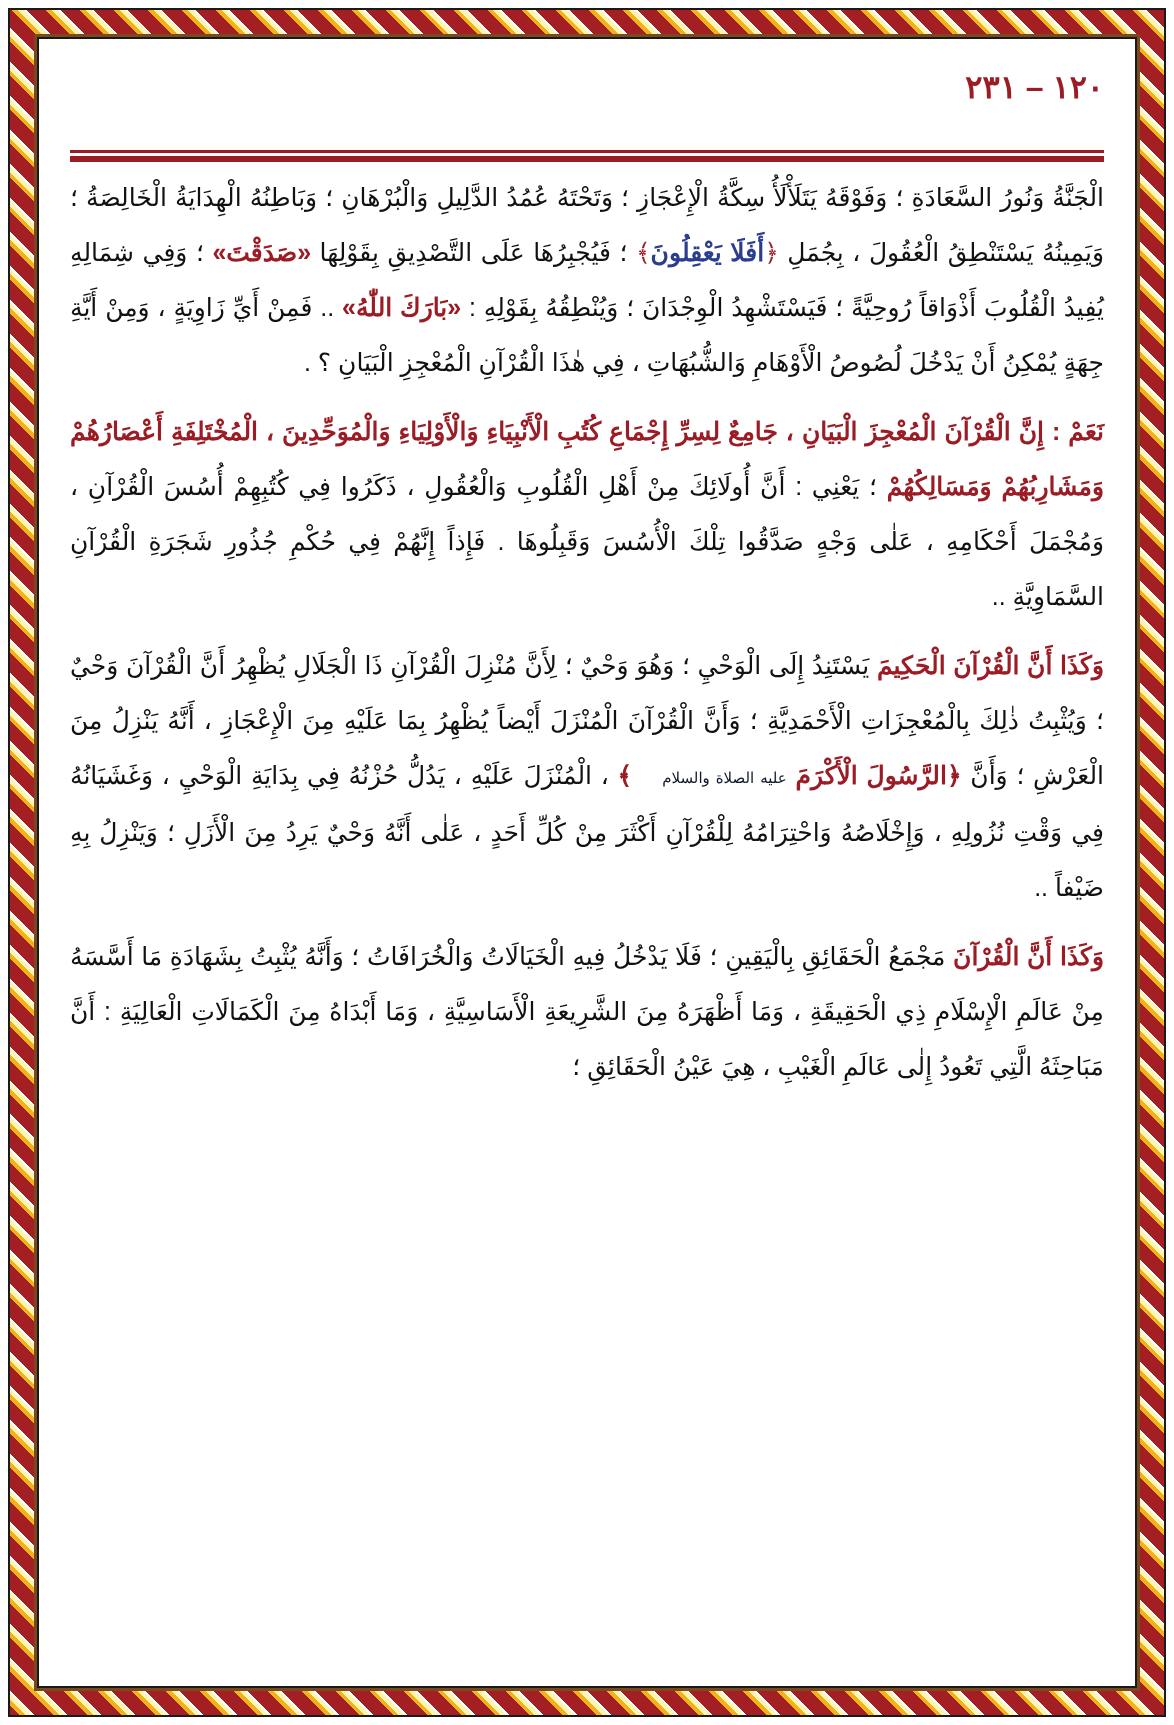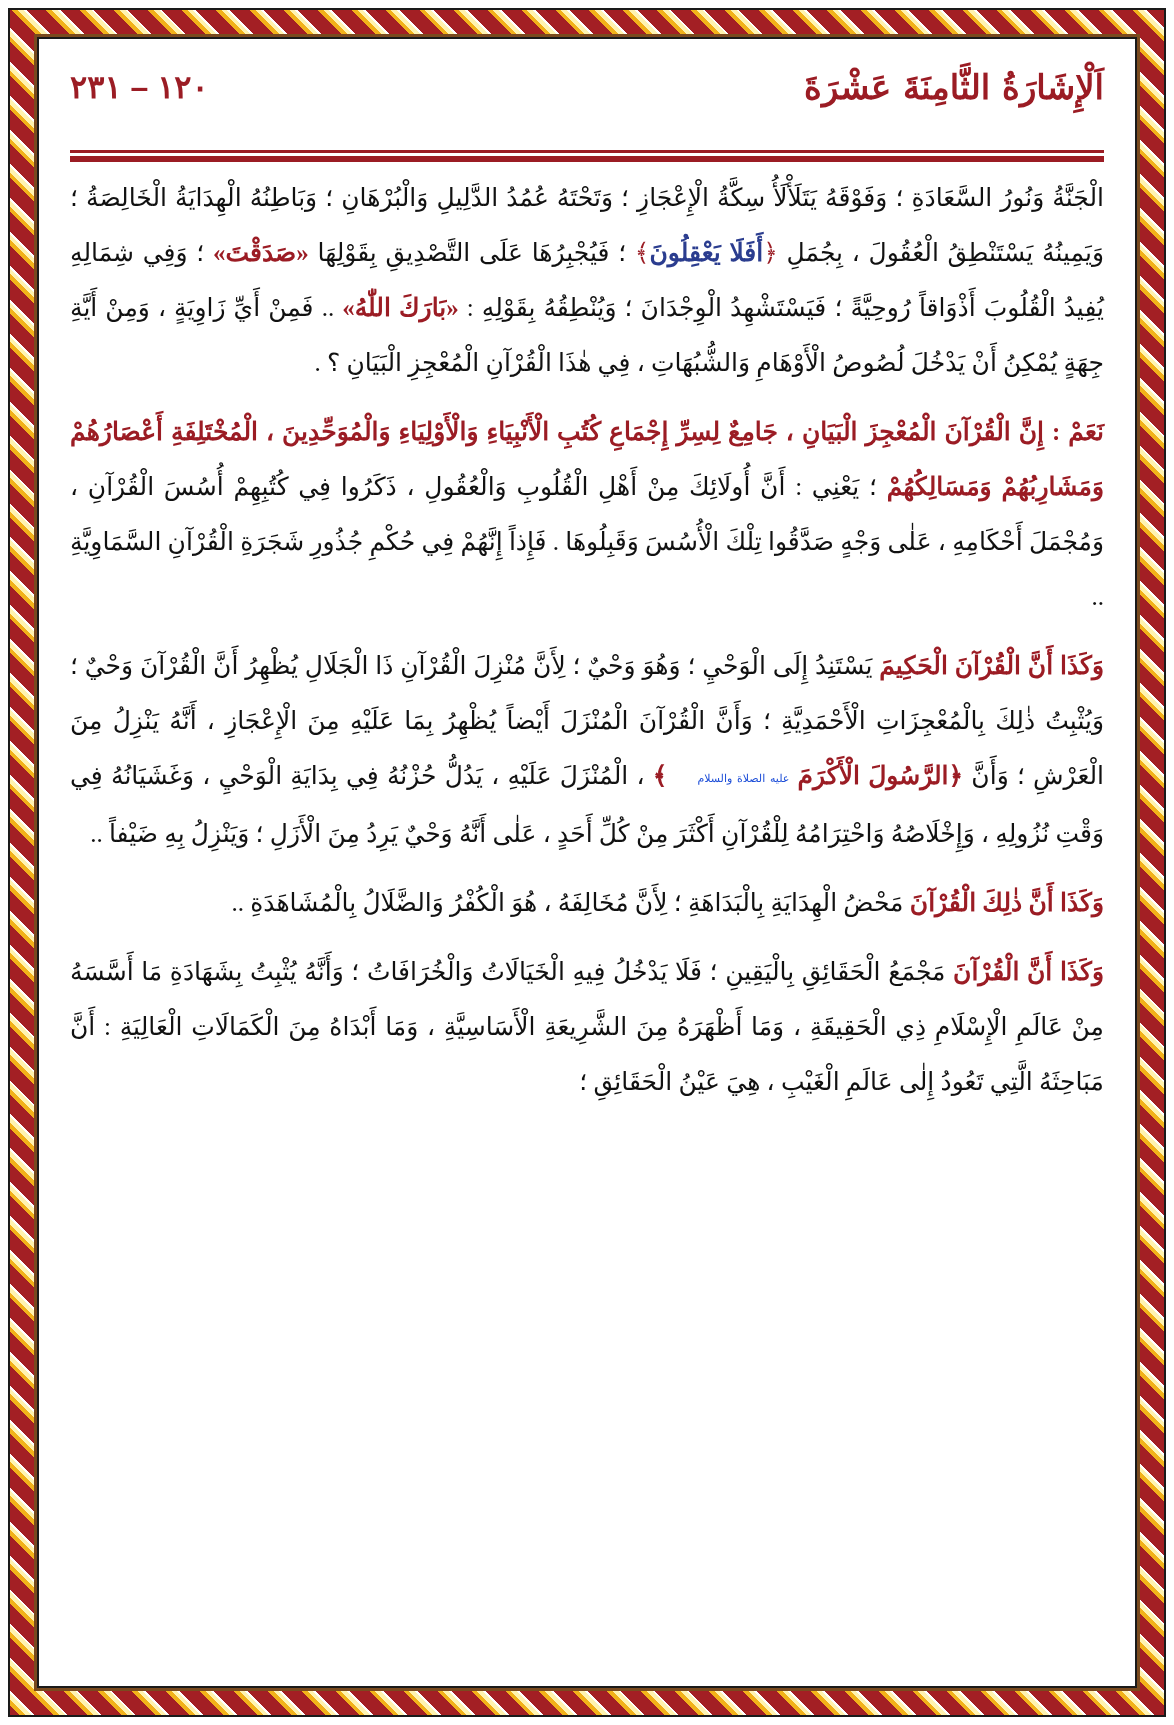--- a/index.html
+++ b/index.html
@@ -26,53 +26,49 @@
     position:absolute; left:70px; right:70px; top:52px; height:70px;
     display:flex; justify-content:space-between; align-items:center;
     color:#9b1c24;
   }
   .header .title { font-size:34px; font-weight:bold; font-family:"DejaVu Serif", serif; }
   .header .pages { font-size:32px; font-weight:bold; direction:ltr; font-family:Liberation Sans, sans-serif; }
   .rule1 { position:absolute; left:70px; right:70px; top:150px; height:3px; background:#9b1c24; }
   .rule2 { position:absolute; left:70px; right:70px; top:156px; height:6px; background:#9b1c24; }
   .content {
     position:absolute; left:70px; right:70px; top:170px; bottom:60px;
-    font-family:Liberation Serif, serif; font-size:25px; line-height:55px;
+    font-family:Liberation Sans, sans-serif; font-size:25px; line-height:55px;
     color:#111; text-align:justify; text-align-last:right;
   }
   .content p { margin:0 0 14px 0; }
   .red { color:#9b1c24; font-weight:bold; }
   .blue { color:#2b3d8f; font-weight:bold; }
   .orn { color:#9b1c24; font-weight:normal; }
-  .honor { color:#1d4ed8; font-size:11px; vertical-align:middle;margin-left:30px; }
+  .honor { color:#0f172a; font-size:15px; vertical-align:middle;margin-left:30px; }
 </style>
 </head>
 <body>
 
 <div class="frame"></div>
 <div class="frame-inner-band"></div>
 
 <div class="page"></div>
 
 <div class="header">
-  <span class="title">اَلْإِشَارَةُ الثَّامِنَةَ عَشْرَةَ</span>
   <span class="pages">١٢٠ – ٢٣١</span>
 </div>
 <div class="rule1"></div>
 <div class="rule2"></div>
 
 <div class="content">
   <p>
     <span>الْجَنَّةُ وَنُورُ السَّعَادَةِ ؛ وَفَوْقَهُ يَتَلَأْلَأُ سِكَّةُ الْإِعْجَازِ ؛ وَتَحْتَهُ عُمُدُ الدَّلِيلِ وَالْبُرْهَانِ ؛ وَبَاطِنُهُ الْهِدَايَةُ الْخَالِصَةُ ؛ وَيَمِينُهُ يَسْتَنْطِقُ الْعُقُولَ ، بِجُمَلِ </span><span class="orn">﴿</span><span class="blue">أَفَلَا يَعْقِلُونَ</span><span class="orn">﴾</span><span> ؛ فَيُجْبِرُهَا عَلَى التَّصْدِيقِ بِقَوْلِهَا </span><span class="red">«صَدَقْتَ»</span><span> ؛ وَفِي شِمَالِهِ يُفِيدُ الْقُلُوبَ أَذْوَاقاً رُوحِيَّةً ؛ فَيَسْتَشْهِدُ الْوِجْدَانَ ؛ وَيُنْطِقُهُ بِقَوْلِهِ : </span><span class="red">«بَارَكَ اللّٰهُ»</span><span> .. فَمِنْ أَيِّ زَاوِيَةٍ ، وَمِنْ أَيَّةِ جِهَةٍ يُمْكِنُ أَنْ يَدْخُلَ لُصُوصُ الْأَوْهَامِ وَالشُّبُهَاتِ ، فِي هٰذَا الْقُرْآنِ الْمُعْجِزِ الْبَيَانِ ؟ .</span>
   </p>
   <p>
     <span class="red">نَعَمْ : إِنَّ الْقُرْآنَ الْمُعْجِزَ الْبَيَانِ ، جَامِعٌ لِسِرِّ إِجْمَاعِ كُتُبِ الْأَنْبِيَاءِ وَالْأَوْلِيَاءِ وَالْمُوَحِّدِينَ ، الْمُخْتَلِفَةِ أَعْصَارُهُمْ وَمَشَارِبُهُمْ وَمَسَالِكُهُمْ</span><span> ؛ يَعْنِي : أَنَّ أُولَائِكَ مِنْ أَهْلِ الْقُلُوبِ وَالْعُقُولِ ، ذَكَرُوا فِي كُتُبِهِمْ أُسُسَ الْقُرْآنِ ، وَمُجْمَلَ أَحْكَامِهِ ، عَلٰى وَجْهٍ صَدَّقُوا تِلْكَ الْأُسُسَ وَقَبِلُوهَا . فَإِذاً إِنَّهُمْ فِي حُكْمِ جُذُورِ شَجَرَةِ الْقُرْآنِ السَّمَاوِيَّةِ ..</span>
   </p>
   <p>
     <span class="red">وَكَذَا أَنَّ الْقُرْآنَ الْحَكِيمَ</span><span> يَسْتَنِدُ إِلَى الْوَحْيِ ؛ وَهُوَ وَحْيٌ ؛ لِأَنَّ مُنْزِلَ الْقُرْآنِ ذَا الْجَلَالِ يُظْهِرُ أَنَّ الْقُرْآنَ وَحْيٌ ؛ وَيُثْبِتُ ذٰلِكَ بِالْمُعْجِزَاتِ الْأَحْمَدِيَّةِ ؛ وَأَنَّ الْقُرْآنَ الْمُنْزَلَ أَيْضاً يُظْهِرُ بِمَا عَلَيْهِ مِنَ الْإِعْجَازِ ، أَنَّهُ يَنْزِلُ مِنَ الْعَرْشِ ؛ وَأَنَّ </span><span class="red">﴿الرَّسُولَ الْأَكْرَمَ</span> <span class="honor">عليه الصلاة والسلام</span><span class="red">﴾</span><span> ، الْمُنْزَلَ عَلَيْهِ ، يَدُلُّ حُزْنُهُ فِي بِدَايَةِ الْوَحْيِ ، وَغَشَيَانُهُ فِي وَقْتِ نُزُولِهِ ، وَإِخْلَاصُهُ وَاحْتِرَامُهُ لِلْقُرْآنِ أَكْثَرَ مِنْ كُلِّ أَحَدٍ ، عَلٰى أَنَّهُ وَحْيٌ يَرِدُ مِنَ الْأَزَلِ ؛ وَيَنْزِلُ بِهِ ضَيْفاً ..</span>
   </p>
   <p>
-    <span class="red">وَكَذَا أَنَّ ذٰلِكَ الْقُرْآنَ</span><span> مَحْضُ الْهِدَايَةِ بِالْبَدَاهَةِ ؛ لِأَنَّ مُخَالِفَهُ ، هُوَ الْكُفْرُ وَالضَّلَالُ بِالْمُشَاهَدَةِ ..</span>
-  </p>
-  <p>
     <span class="red">وَكَذَا أَنَّ الْقُرْآنَ</span><span> مَجْمَعُ الْحَقَائِقِ بِالْيَقِينِ ؛ فَلَا يَدْخُلُ فِيهِ الْخَيَالَاتُ وَالْخُرَافَاتُ ؛ وَأَنَّهُ يُثْبِتُ بِشَهَادَةِ مَا أَسَّسَهُ مِنْ عَالَمِ الْإِسْلَامِ ذِي الْحَقِيقَةِ ، وَمَا أَظْهَرَهُ مِنَ الشَّرِيعَةِ الْأَسَاسِيَّةِ ، وَمَا أَبْدَاهُ مِنَ الْكَمَالَاتِ الْعَالِيَةِ : أَنَّ مَبَاحِثَهُ الَّتِي تَعُودُ إِلٰى عَالَمِ الْغَيْبِ ، هِيَ عَيْنُ الْحَقَائِقِ ؛</span>
   </p>
 </div>
 
 </body></html>

